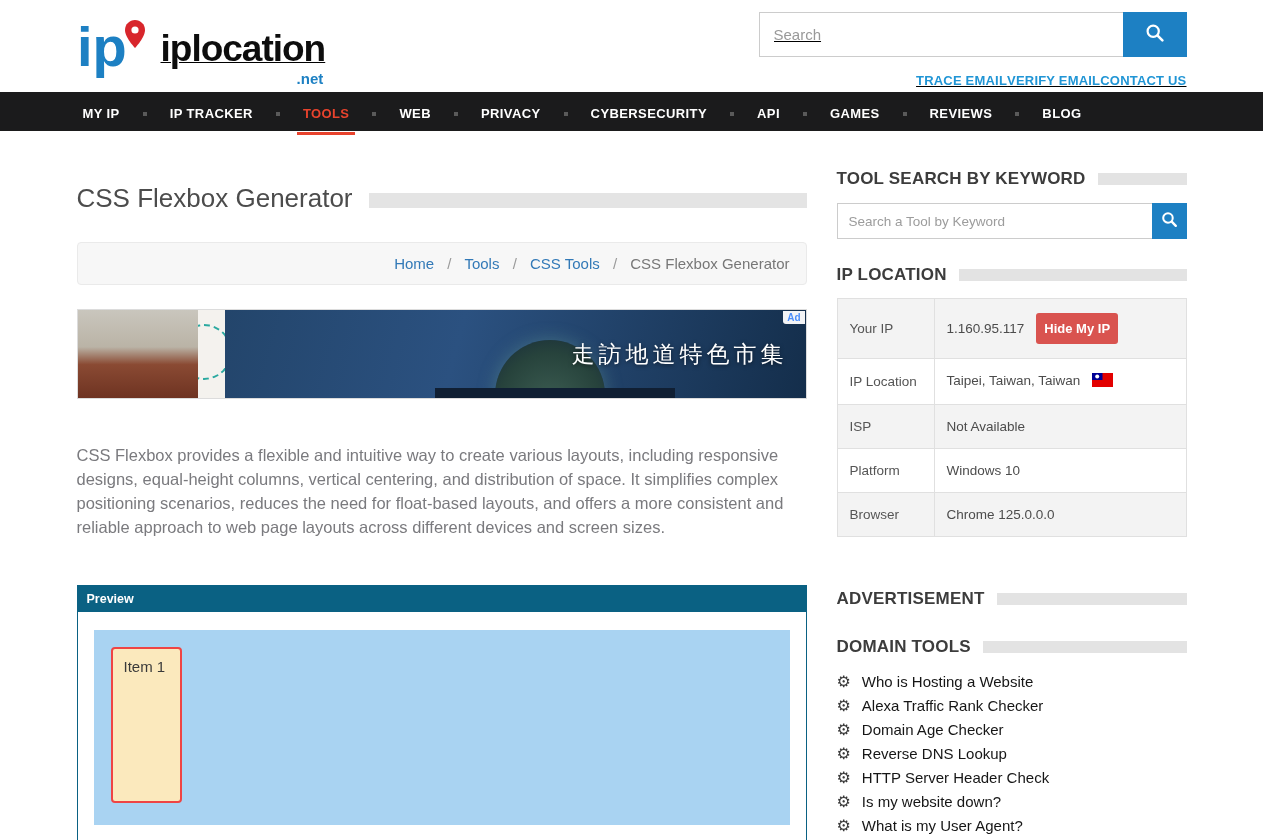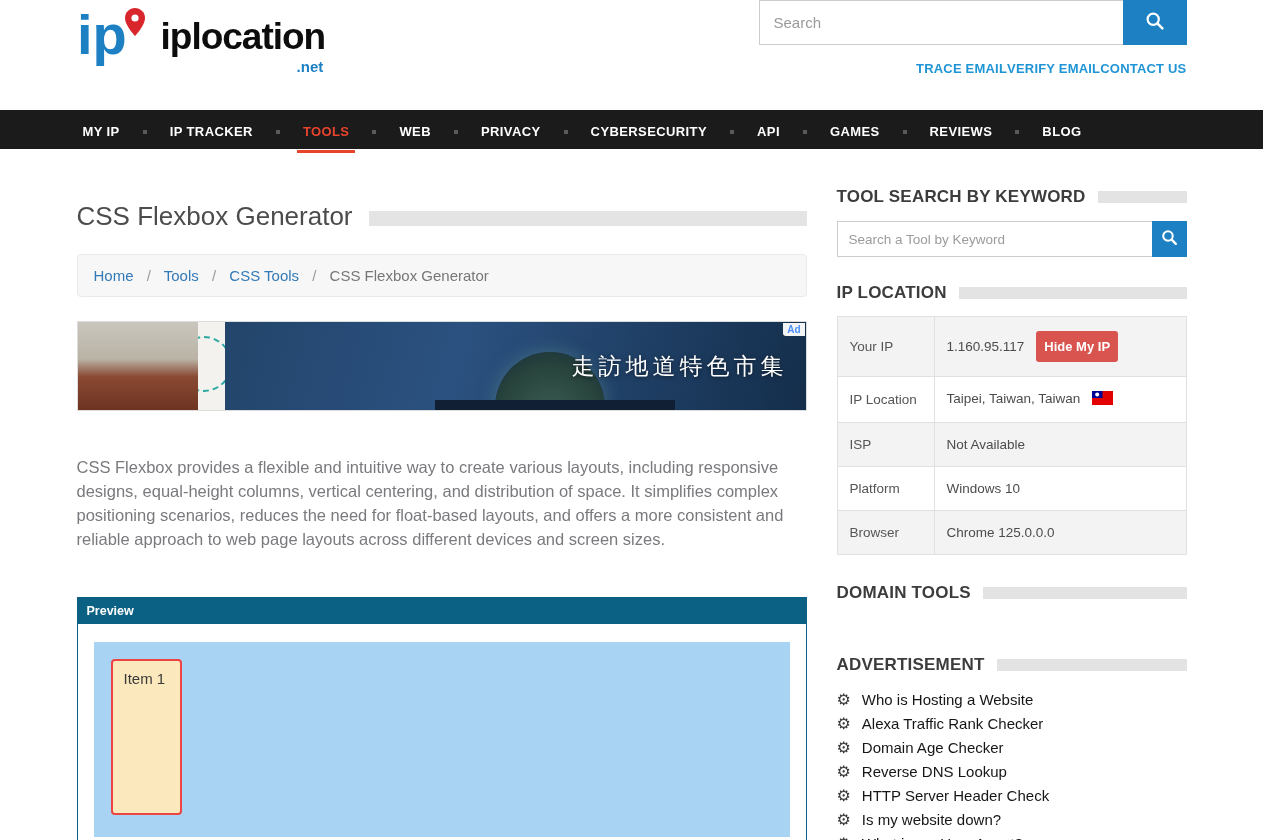--- a/index.html
+++ b/index.html
@@ -3,21 +3,21 @@
 <meta charset="utf-8">
 <style>
   * { box-sizing: border-box; margin: 0; padding: 0; }
   html, body { width: 1263px; height: 840px; overflow: hidden; background: #fff;
     font-family: "Liberation Sans", sans-serif; }
   a { text-decoration: none; cursor: pointer; }
 
   .container { width: 1110px; margin: 0 auto; }
 
   
-  .top-header { height: 110px; background: #fff; }
+  .top-header { padding-top: 12px; height: 92px; background: #fff; text-decoration: underline; }
   .header-inner { display: flex; justify-content: space-between; align-items: flex-start; }
   .logo { display: flex; align-items: flex-start; margin-top: 2px; }
   .logo-icon { display: inline-block; }
   .logo-text { position: relative; display: inline-block; margin-left: 4px; margin-top: 14px; }
   .logo-name { font-size: 37px; font-weight: bold; color: #0d0d0d; letter-spacing: -1px; }
   .logo-tld { position: absolute; right: 2px; bottom: -17px; color: #1d80c3; font-size: 15px; font-weight: bold; }
 
   .header-right { display: flex; flex-direction: column; align-items: flex-end; width: 428px; }
   .header-search { display: flex; width: 100%; height: 45px; }
   .header-search input { flex: 1; border: 1px solid #ccc; border-right: none; padding: 0 14px;
@@ -41,22 +41,22 @@
   
   .main { display: flex; gap: 30px; padding-top: 38px; }
   .col-left { width: 730px; margin-top: 14px; }
   .col-right { width: 350px; }
 
   
   .title-row { display: flex; align-items: center; }
   .page-title { font-size: 26px; font-weight: 400; color: #4c4c4c; }
   .title-bar { flex: 1; height: 15px; background: #e4e4e4; margin-left: 16px; margin-top: 4px; }
 
-  .breadcrumb { margin-top: 22px; background: #f7f7f7; border: 1px solid #eaeaea;
-      border-radius: 4px; padding: 12px 16px; font-size: 15px; color: #888; }
+  .breadcrumb { margin-top: 28px; background: #f7f7f7; border: 1px solid #eaeaea;
+      border-radius: 4px; padding: 12px 16px; font-size: 15px; color: #888; text-align: right; }
   .breadcrumb a { color: #3279b7; }
   .breadcrumb .sep { margin: 0 9px; color: #9a9a9a; }
   .breadcrumb .current { color: #777; }
 
   .ad-banner { margin-top: 24px; height: 90px; display: flex; position: relative;
       border: 1px solid #dcdcdc; cursor: pointer; }
   .ad-left { width: 120px; height: 100%;
       background: linear-gradient(180deg, #c9c6bd 0%, #bab3a6 42%, #8a4a33 62%, #6e3322 100%); }
   .ad-gap { width: 27px; height: 100%; background: #f4f2ee; position: relative; overflow: hidden; }
   .ad-gap::after { content: ""; position: absolute; left: -22px; top: 14px; width: 52px; height: 52px;
@@ -274,30 +274,30 @@
           <td class="lbl">Platform</td>
           <td class="val">Windows 10</td>
         </tr>
         <tr class="odd">
           <td class="lbl">Browser</td>
           <td class="val">Chrome 125.0.0.0</td>
         </tr>
       </tbody>
     </table>
 
+    <div class="side-heading mt-52">
+      <span class="txt">ADVERTISEMENT</span>
+      <span class="bar"></span>
+    </div>
+
     <div class="side-heading mt-28">
       <span class="txt">DOMAIN TOOLS</span>
       <span class="bar"></span>
     </div>
 
-    <div class="side-heading mt-52">
-      <span class="txt">ADVERTISEMENT</span>
-      <span class="bar"></span>
-    </div>
-
     <ul class="tools-list">
       <li>
         <span class="gear">⚙</span>
         <a>Who is Hosting a Website</a>
       </li>
       <li>
         <span class="gear">⚙</span>
         <a>Alexa Traffic Rank Checker</a>
       </li>
       <li>

